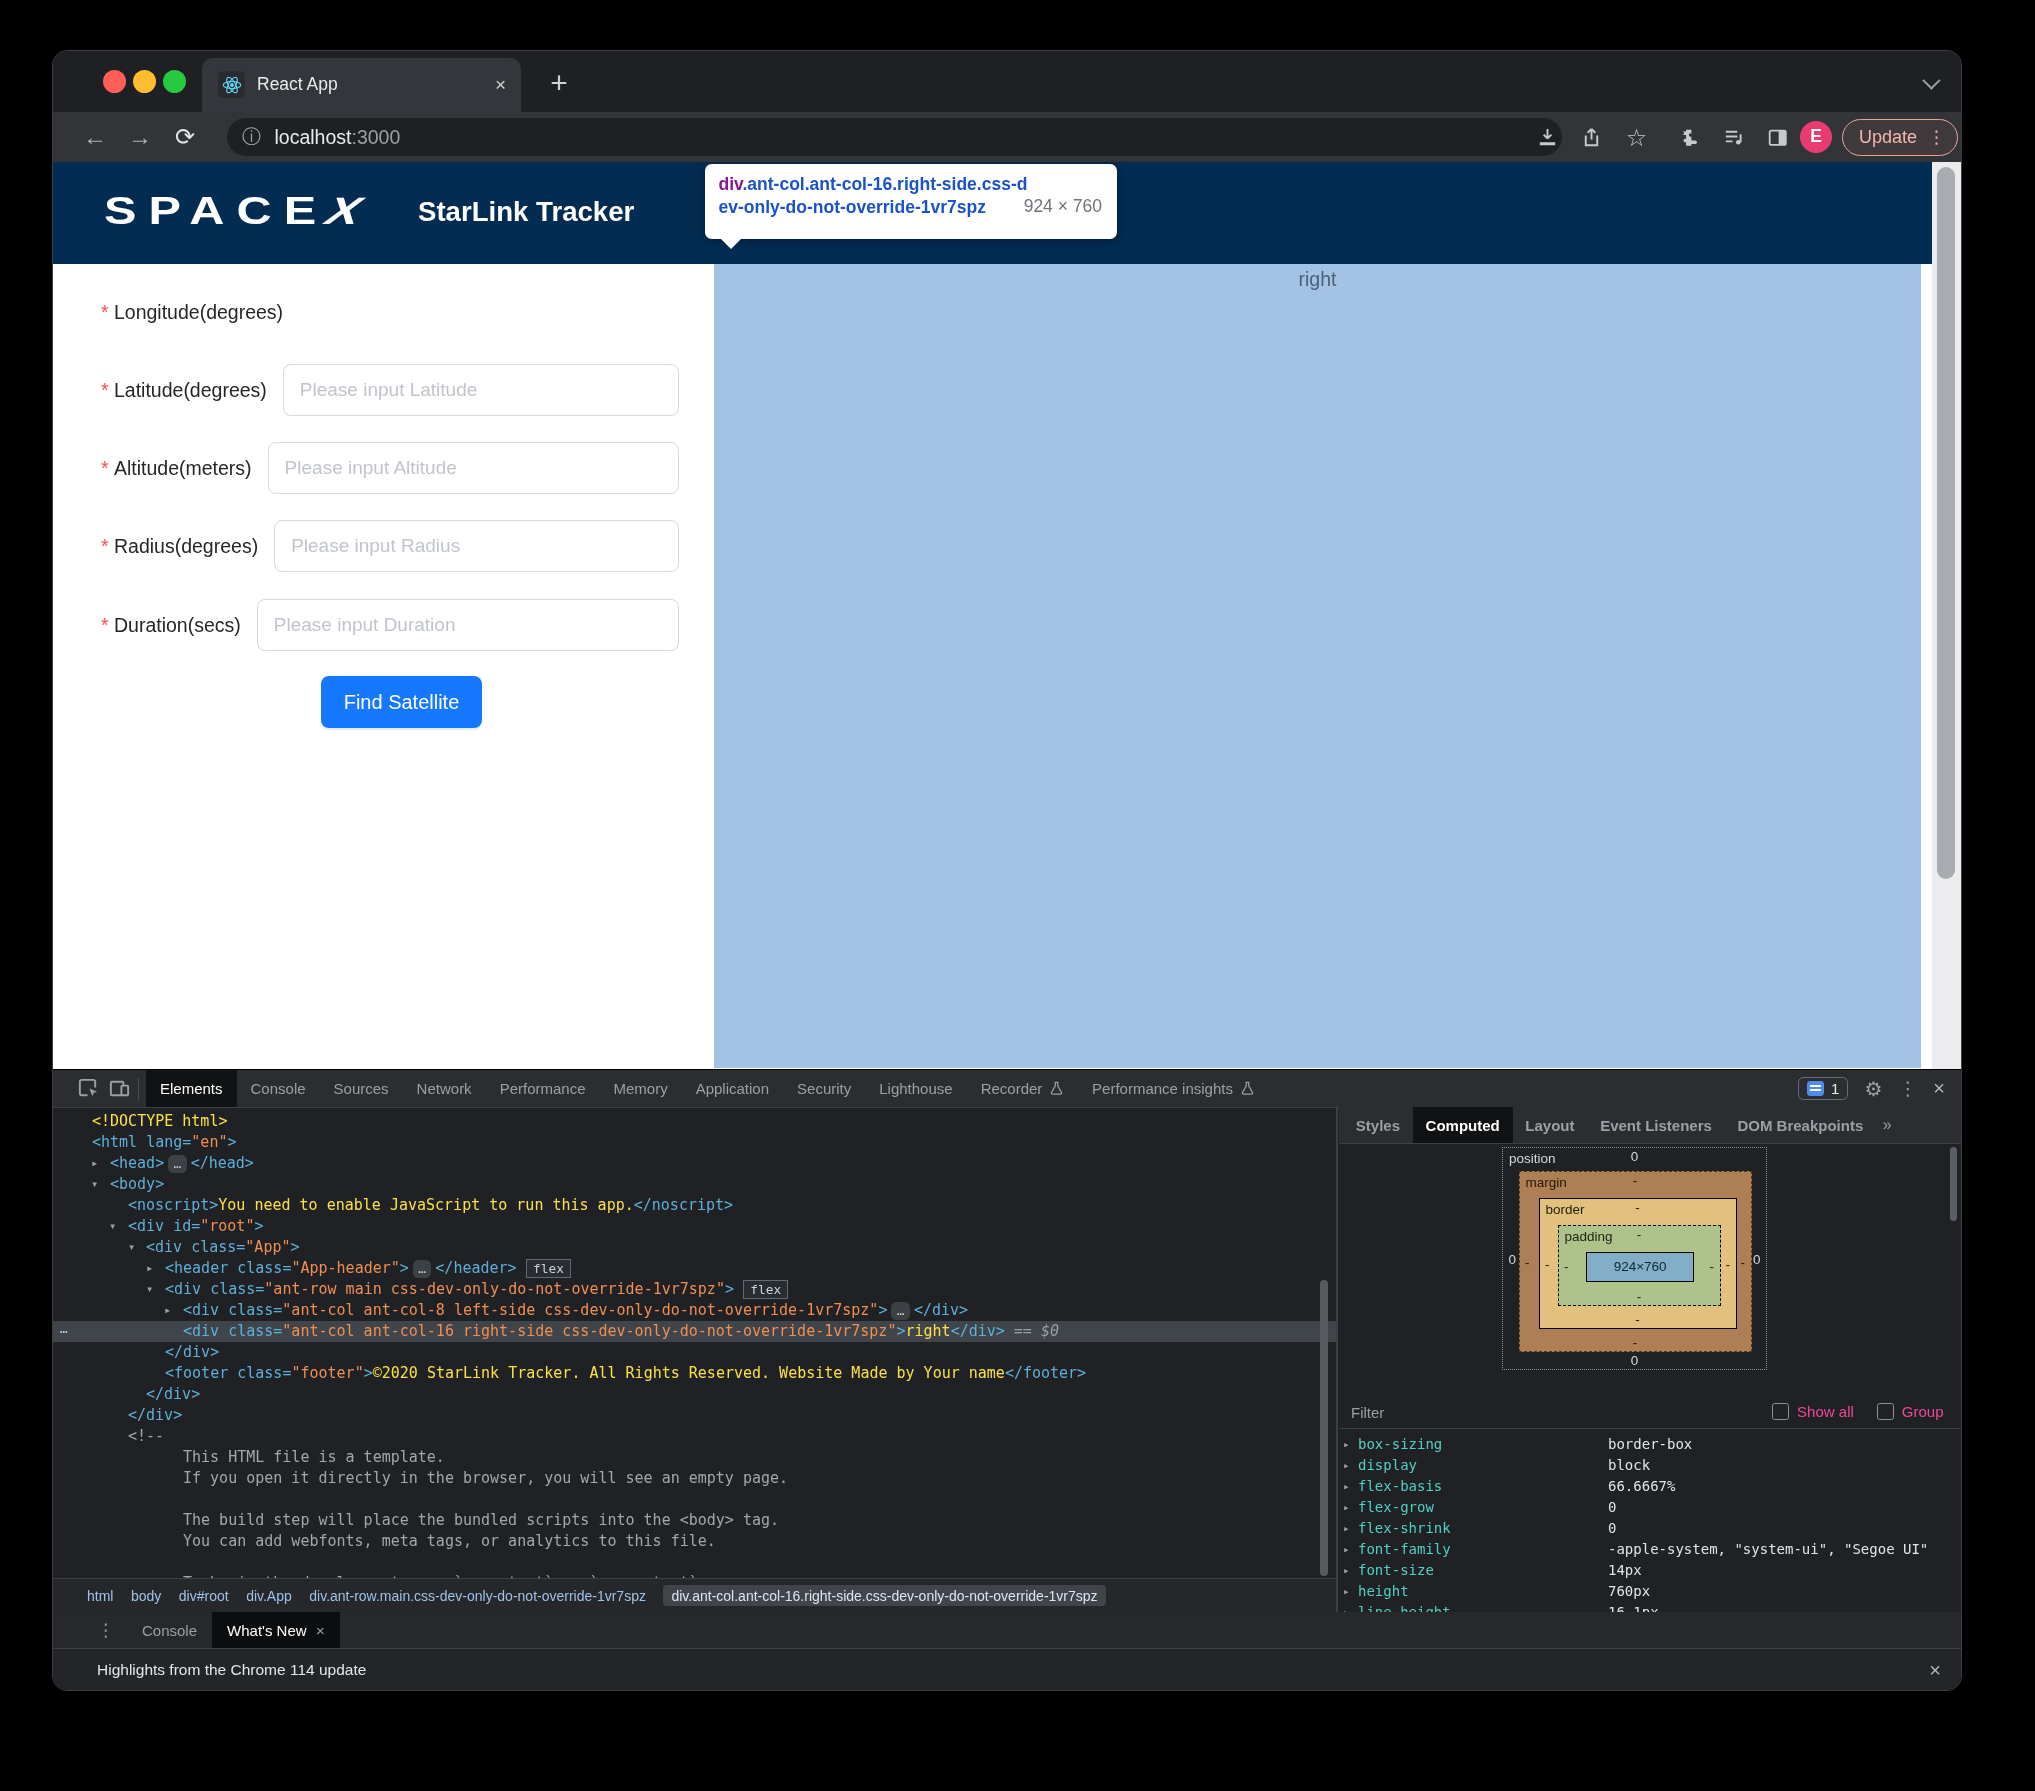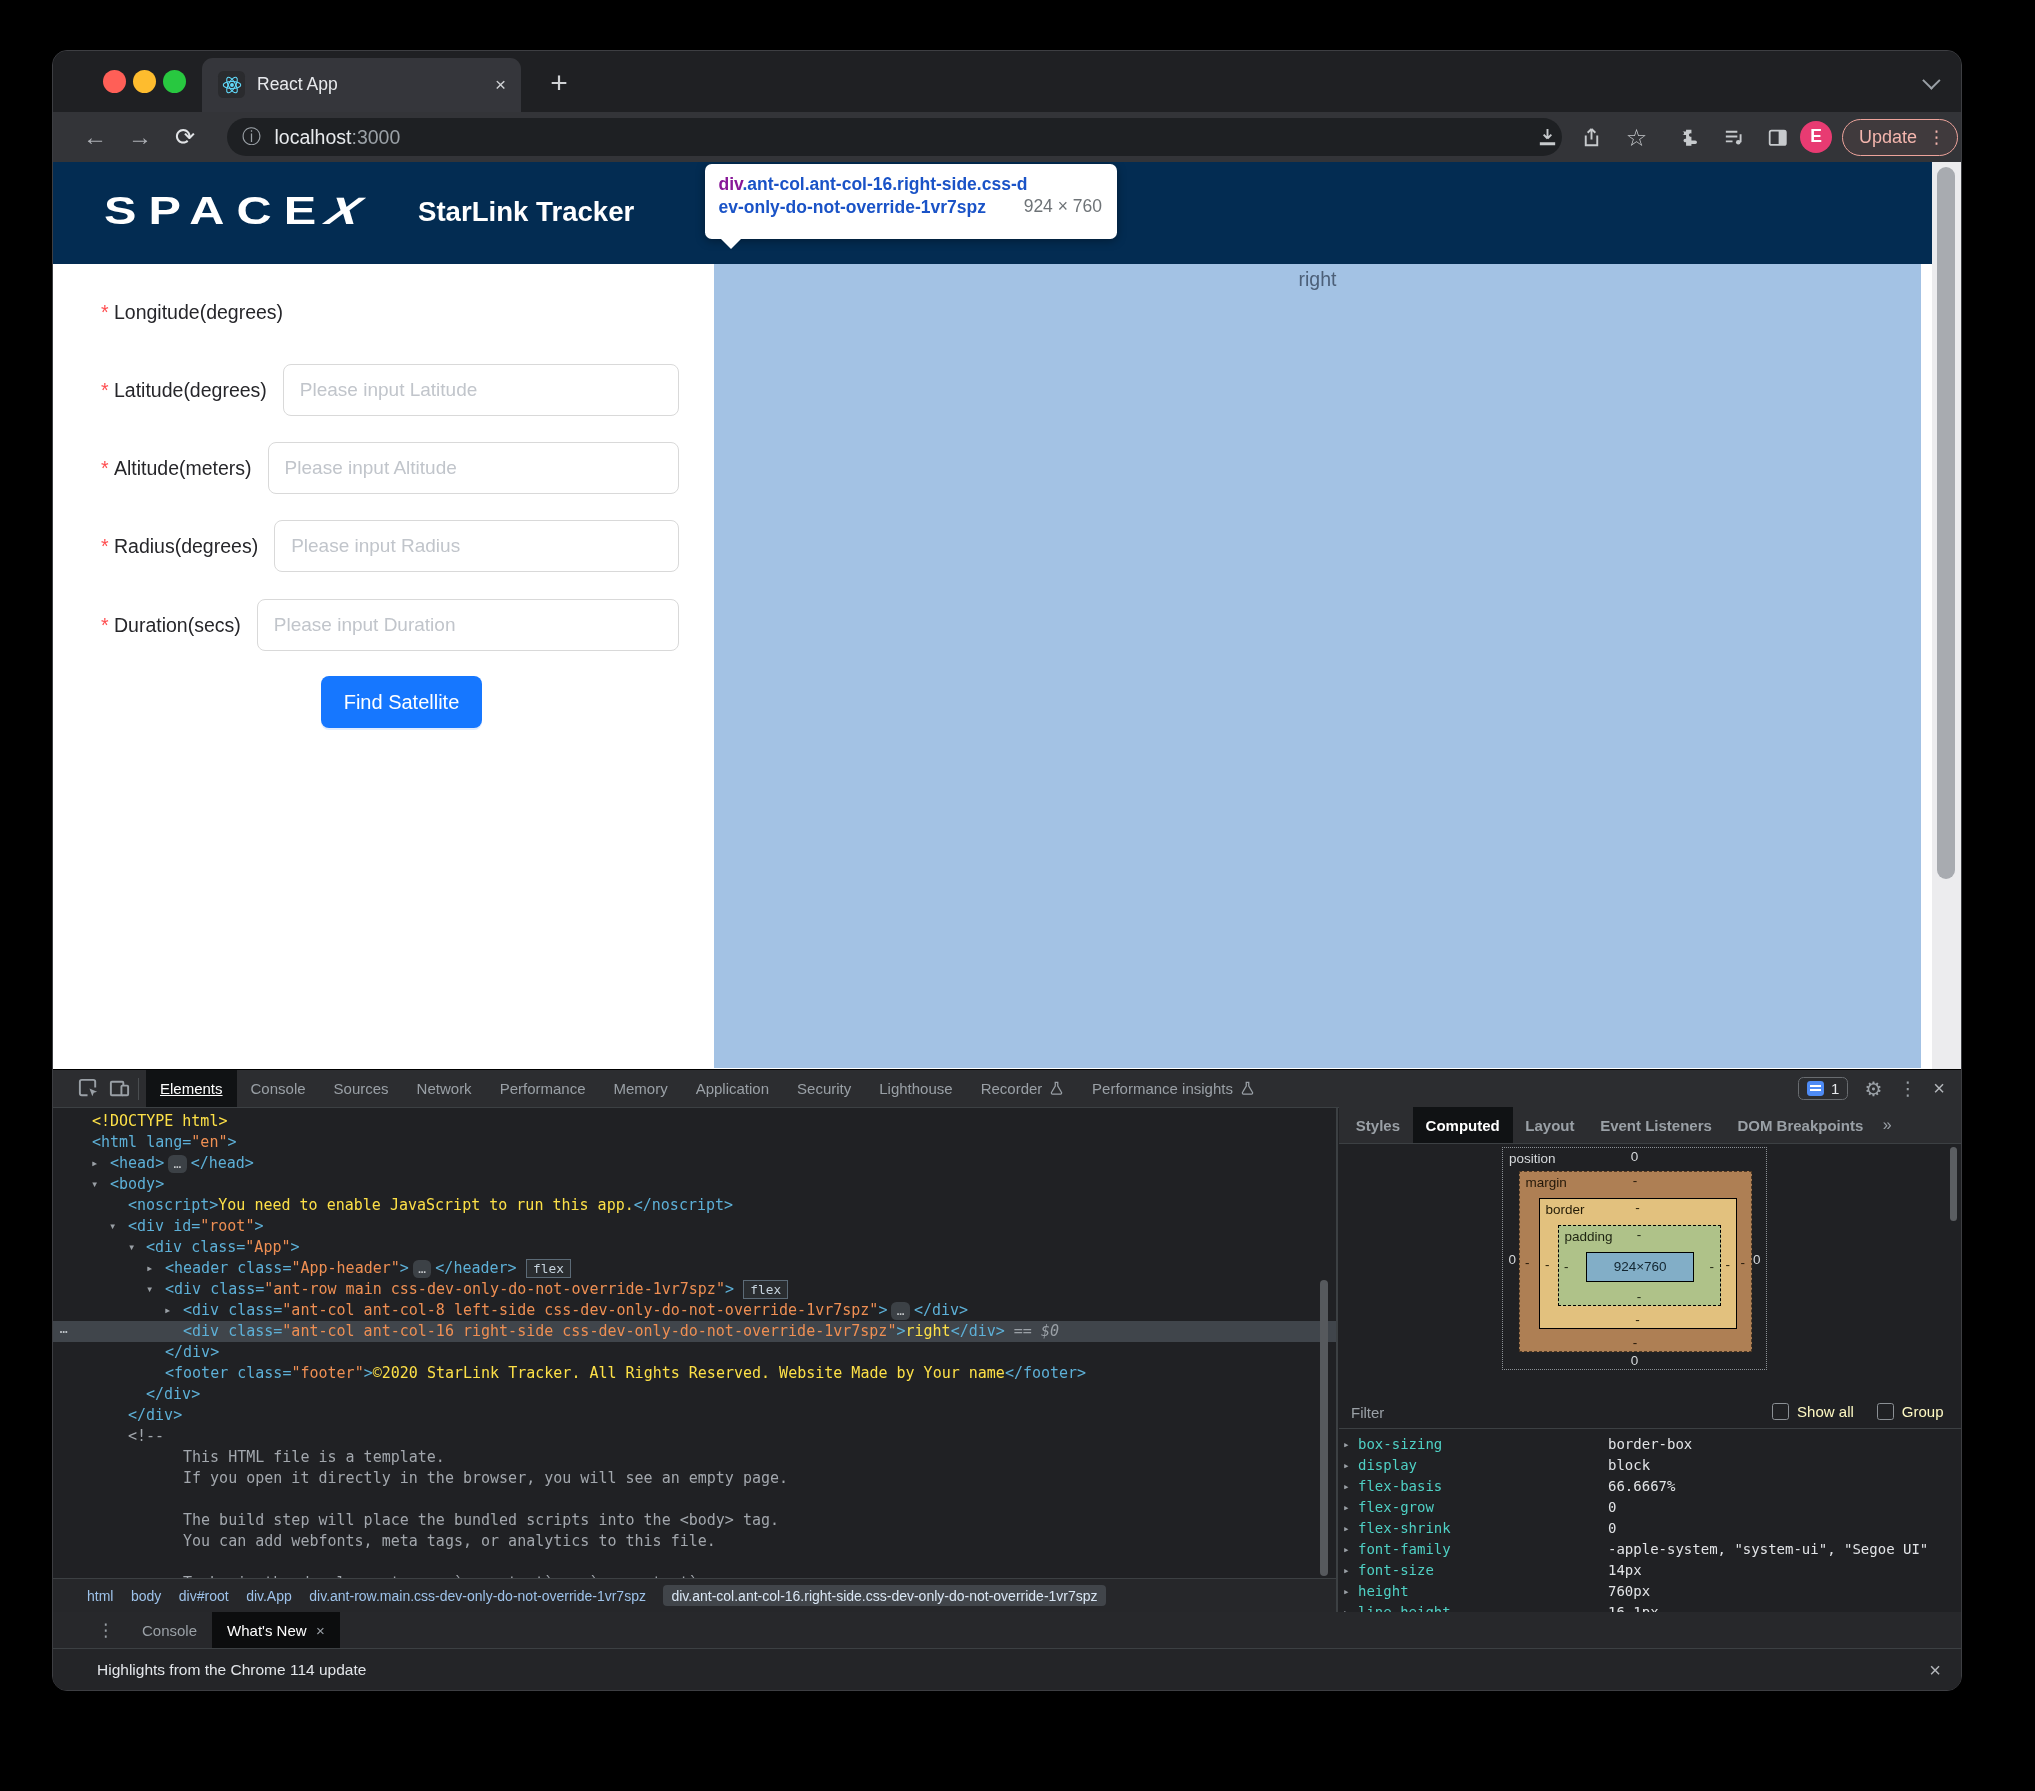--- a/index.html
+++ b/index.html
@@ -53,21 +53,21 @@
   .finput::placeholder{color:#c1c5cb;}
   #findbtn{position:absolute;left:268px;top:514px;width:161px;height:52px;background:#1677ff;border:none;border-radius:8px;color:#fff;font-size:20px;font-family:"Liberation Sans",sans-serif;box-shadow:0 2px 0 rgba(5,100,255,.12);}
 
   
   #devtools{position:absolute;left:0;top:1018px;width:1908px;height:621px;background:#202124;border-top:0.7px solid #000;font-family:"Liberation Sans",sans-serif;}
   #dt-toolbar{position:absolute;left:0;top:0;width:100%;height:37px;background:#2c2d30;border-bottom:0.7px solid #3c4043;}
   #dt-toolbar .lefticon{position:absolute;top:6.7px;width:24px;height:24px;color:#9aa0a6;}
   #dt-sep{position:absolute;left:85px;top:8px;width:0.7px;height:21.5px;background:#4a4d50;}
   #devtools-tabs{position:absolute;left:93px;top:0;height:37px;display:flex;align-items:stretch;}
   .dt-tab{display:flex;align-items:center;gap:6.7px;padding:0 14px;color:#9aa0a6;font-size:15px;white-space:nowrap;}
-  .dt-tab.active{background:#101214;color:#fff;text-decoration:underline;}
+  .dt-tab.active{background:#101214;color:#fff;}
   .flask{display:inline-flex;color:#9aa0a6;}
   #dt-right{position:absolute;right:16px;top:0;height:37px;display:flex;align-items:center;gap:16px;}
   #console-badge{display:flex;align-items:center;gap:6.7px;border:0.7px solid #696c70;border-radius:5.4px;padding:2px 8px;}
   #console-badge .bubble{width:17.5px;height:15px;background:#4e8bf5;border-radius:3.4px;position:relative;}
   #console-badge .bubble:before{content:"";position:absolute;left:3.4px;top:4px;width:10.8px;height:2px;background:#fff;box-shadow:0 4px 0 #fff;}
   #console-badge .cnt{color:#e8eaed;font-size:15px;}
   .dt-gear{color:#9aa0a6;font-size:20px;}
   .dt-kebab{color:#9aa0a6;font-size:19px;}
   .dt-x{color:#b4b7bb;font-size:20px;}
 
@@ -110,21 +110,21 @@
   .bm-vl{position:absolute;left:5.4px;top:50%;transform:translateY(-50%);}
   .bm-vr{position:absolute;right:5.4px;top:50%;transform:translateY(-50%);}
   #bm-margin{left:15.5px;top:23px;width:233px;height:181px;background:#ae7f54;border:1.3px dashed rgba(0,0,0,.55);color:#241809;}
   #bm-border{position:absolute;left:19px;top:26px;width:196px;height:129px;background:#e2c17e;border:1.3px solid #000;color:#241c07;}
   #bm-padding{position:absolute;left:18px;top:26px;width:161px;height:79px;background:#afc289;border:1.3px dashed #000;color:#1d2310;}
   #bm-content{position:absolute;left:27.6px;top:25.6px;width:106px;height:28px;background:#82aec7;border:1.3px solid #000;color:#122530;display:flex;align-items:center;justify-content:center;}
 
   
   #filter-row{position:absolute;left:0;top:293px;width:100%;height:27px;}
   #filter-row .flt{position:absolute;left:12px;top:4px;color:#9aa0a6;font-size:15px;}
-  #filter-checks{position:absolute;right:17.5px;top:2.7px;display:flex;gap:23px;align-items:center;color:#fef9c3;font-size:15px;}
+  #filter-checks{position:absolute;right:17.5px;top:2.7px;display:flex;gap:23px;align-items:center;color:#ec4899;font-size:15px;}
   .cbwrap{display:flex;align-items:center;gap:8px;}
   .cb{width:15px;height:15px;border:1.3px solid #8b9095;border-radius:2.7px;background:transparent;}
   #props-sep{position:absolute;left:0;top:321px;width:100%;height:0.7px;background:#3c4043;}
   #computed-props{position:absolute;left:0;top:327px;width:100%;height:178px;overflow:hidden;}
   .prop-row{position:relative;height:21px;line-height:21px;font-family:"DejaVu Sans Mono",monospace;font-size:14px;white-space:nowrap;}
   .prop-arrow{position:absolute;left:4px;color:#9aa0a6;font-size:10.8px;}
   .prop-name{position:absolute;left:19px;color:#4fd1c5;}
   .prop-value{position:absolute;left:269px;right:16px;color:#e2e4e7;overflow:hidden;}
 
   

